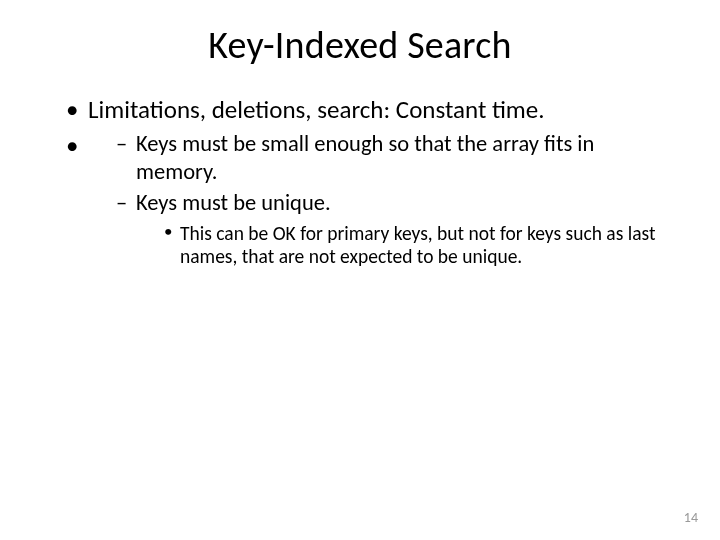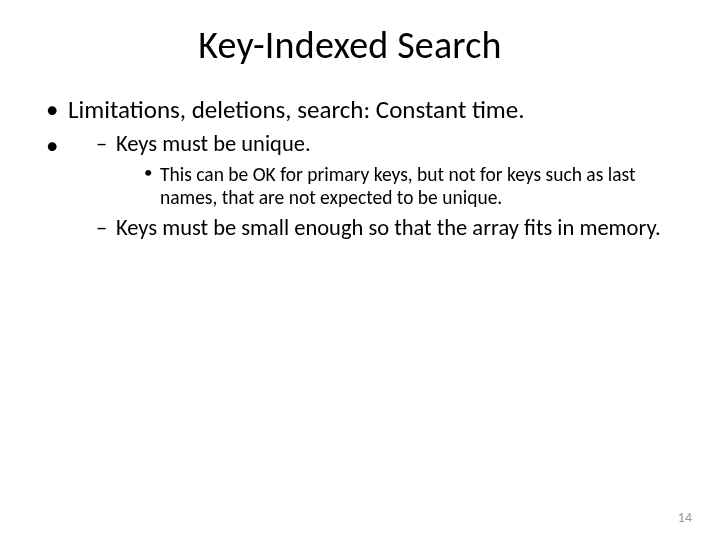--- a/index.html
+++ b/index.html
@@ -8,21 +8,21 @@
       height: 540px;
       background: #fff;
       font-family: Calibri, "Segoe UI", Arial, sans-serif;
       color: #000;
       overflow: hidden;
     }
     .slide {
       position: relative;
       width: 720px;
       height: 540px;
-      padding: 22px 40px 0 20px;
+      padding: 22px 40px 0 40px;
     }
     .title {
       text-align: center;
       font-size: 38px;
       font-weight: 400;
       margin-bottom: 26px;
       letter-spacing: 0.2px;
     }
     ul.lvl1 {
       list-style: none;
@@ -75,41 +75,41 @@
     }
     ul.lvl3 > li::before {
       content: "•";
       position: absolute;
       left: 0;
       top: 0;
       font-size: 17px;
     }
     .pagenum {
       position: absolute;
-      right: 28px;
+      right: 22px;
       bottom: 14px;
       font-size: 14px;
       color: #9a9a9a;
     }
   </style>
 </head>
 <body>
 
 <div class="slide">
   <h1 class="title">Key-Indexed Search</h1>
 
   <ul class="lvl1">
     <li>Limitations, deletions, search: Constant time.</li>
     <li>
       <ul class="lvl2">
+        <li>Keys must be small enough so that the array fits in memory.</li>
         <li>
           <span>Keys must be unique.</span>
           <ul class="lvl3">
             <li>This can be OK for primary keys, but not for keys such as last names, that are not expected to be unique.</li>
           </ul>
         </li>
-        <li>Keys must be small enough so that the array fits in memory.</li>
       </ul>
     </li>
   </ul>
 
   <div class="pagenum">14</div>
 </div>
 
 </body></html>

